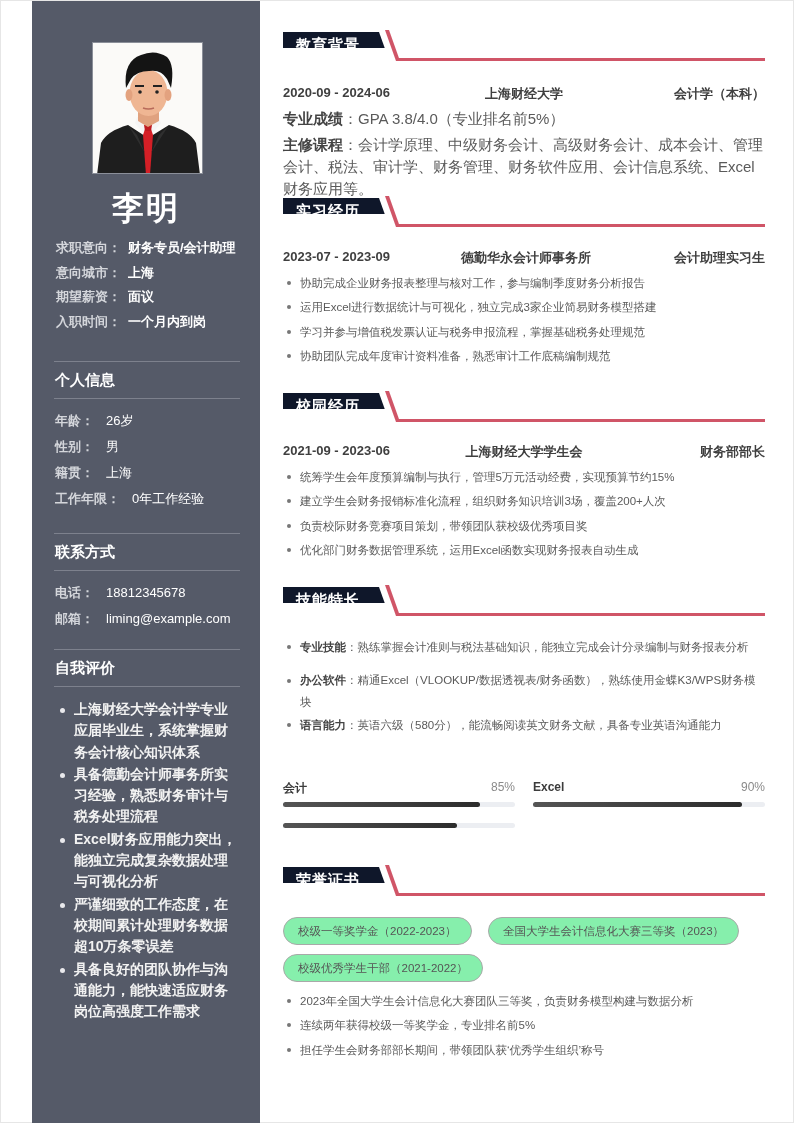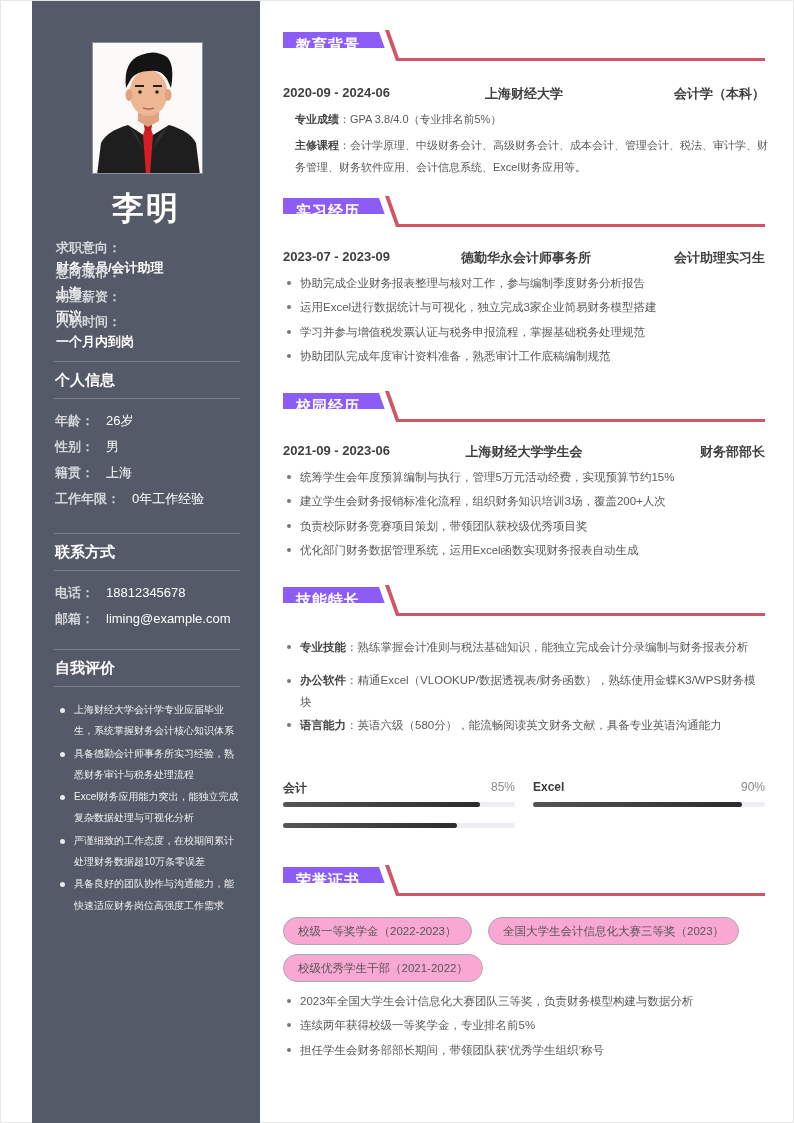--- a/index.html
+++ b/index.html
@@ -5,64 +5,64 @@
   * { box-sizing: border-box; margin: 0; padding: 0; }
   html, body { width: 794px; height: 1123px; background: #ffffff; overflow: hidden; }
   body { font-family: "Liberation Sans", "DejaVu Sans", sans-serif; color: #444; position: relative; }
   .page { position: absolute; left: 0; top: 0; width: 794px; height: 1123px; border: 1px solid #e6e6e6; background: #fff; }
 
   
   .sidebar { position: absolute; left: 31px; top: 0; width: 228px; height: 1122px; background: #555a68; color: #fff; }
   .photo { position: absolute; left: 60px; top: 41px; width: 111px; height: 132px; background: #fafafa; border: 1px solid #8b8f99; overflow: hidden; }
   .name { position: absolute; left: 0; top: 186px; width: 228px; text-align: center; font-size: 32px; font-weight: bold; color: #fff; letter-spacing: 2px; }
   .intent { position: absolute; left: 24px; top: 237px; width: 190px; }
-  .intent-row { display: flex; font-size: 13px; font-weight: bold; height: 24.5px; line-height: 20px; flex-direction: column; }
+  .intent-row { display: flex; font-size: 13px; font-weight: bold; height: 24.5px; line-height: 20px; }
   .intent-row .k { color: #d4d6db; width: 72px; }
   .intent-row .v { color: #fff; }
 
   .side-sec { position: absolute; left: 22px; width: 186px; }
   .side-sec .rule { border-top: 1px solid #7d818d; }
   .side-sec .title { font-size: 15px; font-weight: bold; color: #fff; padding: 9px 0 8px 1px; }
   .side-sec .title-rule { border-top: 1px solid #7d818d; }
   .info-row { display: flex; font-size: 13px; height: 26px; line-height: 22px; padding-left: 1px; }
   .info-row .k { color: #d4d6db; font-weight: bold; margin-right: 12px; }
   .info-row .v { color: #fff; }
 
   .eval-list { list-style: none; padding: 12px 0 0 3px; }
-  .eval-list li { position: relative; padding-left 0; padding-left: 17px; font-size: 10px; font-weight: normal; line-height: 21.3px; color: #f2f2f2; margin-bottom: 1px; }
+  .eval-list li { position: relative; padding-left 0; padding-left: 17px; font-size: 14px; font-weight: bold; line-height: 21.3px; color: #f2f2f2; margin-bottom: 1px; }
   .eval-list li::before { content: ""; position: absolute; left: 3px; top: 9px; width: 5px; height: 5px; background: #e9e9ec; border-radius: 50%; }
 
   
   .main { position: absolute; left: 282px; top: 0; width: 482px; }
   .sec-head { position: absolute; left: 0; width: 482px; height: 34px; }
-  .sec-head .tag { position: absolute; left: 0; top: 2px; height: 16px; width: 106px; background: #8b5cf6; clip-path: polygon(0 0, 96px 0, 106px 28px, 0 28px); }
+  .sec-head .tag { position: absolute; left: 0; top: 2px; height: 16px; width: 106px; background: #0f172a; clip-path: polygon(0 0, 96px 0, 106px 28px, 0 28px); }
   .sec-head .tag span { position: absolute; left: 13px; top: 4px; font-size: 15px; font-weight: bold; color: #fff; letter-spacing: 1px; }
   .sec-head .slash { position: absolute; left: 102px; top: 0; width: 16px; height: 31px; }
   .sec-head .line { position: absolute; left: 114px; top: 28px; right: 0; height: 3px; background: #d05567; }
 
   .entry-head { position: absolute; left: 0; width: 482px; display: flex; justify-content: space-between; font-size: 13px; font-weight: bold; color: #3f3f3f; }
   .entry-head .mid { position: absolute; left: 0; right: 0; text-align: center; pointer-events: none; }
   .entry-head .mid.off { left: 4px; }
-  .text-row { position: absolute; left: 12px; width: 482px; font-size: 11px; line-height: 22px; color: #5a5a5a; }
+  .text-row { position: absolute; left: 0; width: 482px; font-size: 15px; line-height: 22px; color: #5a5a5a; }
   .text-row b { color: #444; }
 
   .bul { position: absolute; left: 0; width: 482px; list-style: none; }
   .bul li { position: relative; padding-left: 17px; font-size: 11.5px; line-height: 24.4px; color: #5a5a5a; }
   .bul li::before { content: ""; position: absolute; left: 4px; top: 10px; width: 4px; height: 4px; background: #777; border-radius: 50%; }
   .bul li b { color: #444; }
 
   .skill { position: absolute; width: 232px; }
   .skill .lbl { display: flex; justify-content: space-between; font-size: 12px; height: 17px; }
   .skill .lbl .n { font-weight: bold; color: #3c3c3c; }
   .skill .lbl .p { color: #8a8a8a; }
   .skill .track { margin-top: 5px; height: 5px; background: #eceef2; border-radius: 3px; position: relative; }
   .skill .fill { position: absolute; left: 0; top: 0; height: 5px; border-radius: 3px; background: linear-gradient(90deg, #555 0%, #2c2c2c 100%); }
 
   .chips { position: absolute; left: 0; width: 482px; }
-  .chip { position: absolute; height: 28px; border: 1px solid #a9a9a9; border-radius: 14px; background: #f9a8d4; font-size: 11.5px; line-height: 26px; color: #555; padding: 0 14px; white-space: nowrap; }
+  .chip { position: absolute; height: 28px; border: 1px solid #a9a9a9; border-radius: 14px; background: #86efac; font-size: 11.5px; line-height: 26px; color: #555; padding: 0 14px; white-space: nowrap; }
 </style>
 </head>
 <body>
 
 <div class="page">
 
   <aside class="sidebar">
     <div class="photo">
       <svg width="111" height="132" viewBox="0 0 111 132">
         <rect width="111" height="132" fill="#fbfaf8"></rect>

